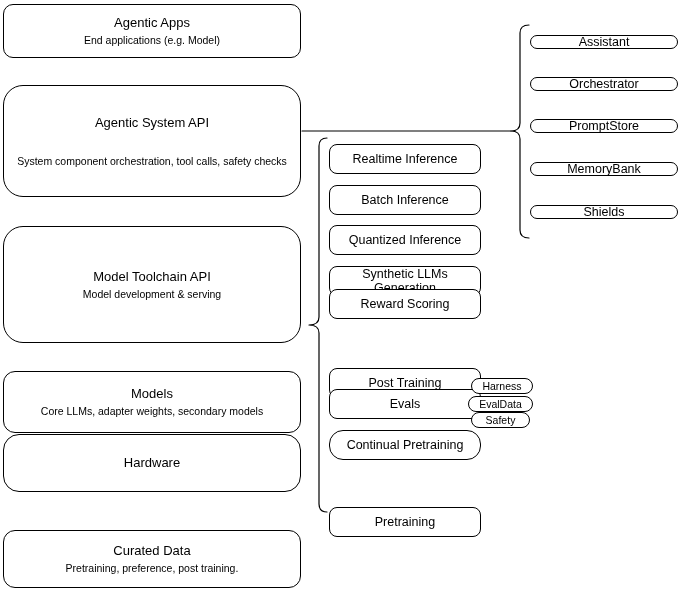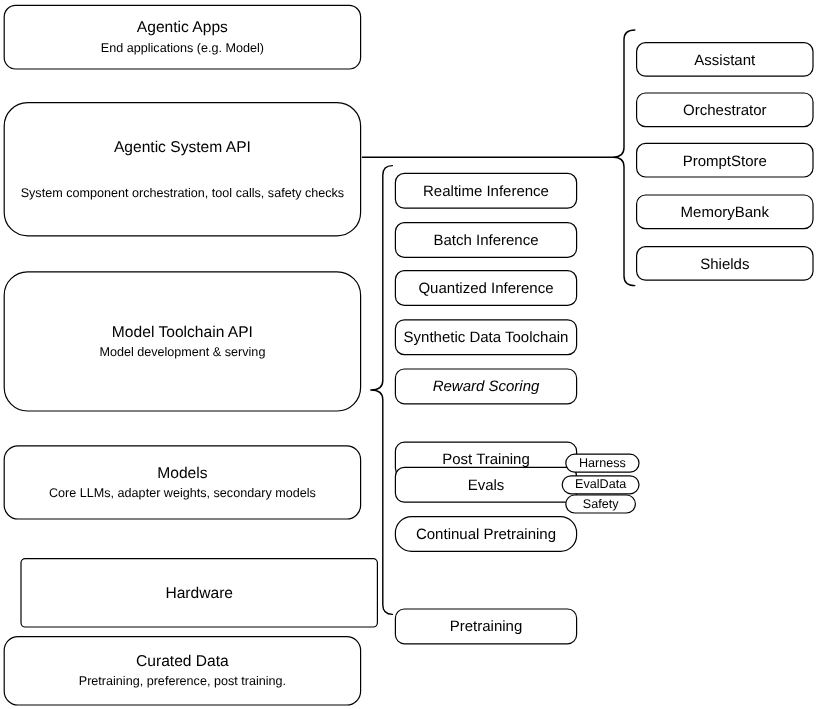--- a/index.html
+++ b/index.html
@@ -41,29 +41,29 @@
     text-align: center;
   }
   
   .node { left: 3px; width: 298px; flex-direction: column; gap: 3px; z-index: 1; }
   .node .bt { font-size: 13px; line-height: 1.2; }
   .node .bs { font-size: 10.5px; line-height: 1.2; }
   .lb1 { top: 4px;   height: 54px;  border-radius: 10px; }
   .lb2 { top: 85px;  height: 112px; border-radius: 20px; gap: 24px; }
   .lb3 { top: 226px; height: 117px; border-radius: 20px; }
   .lb4 { top: 371px; height: 62px;  border-radius: 12px; }
-  .lb5 { top: 465px; height: 58px;  border-radius: 4px; margin-left: 14px; }
+  .lb5 { top: 434px; height: 58px;  border-radius: 16px; }
   .lb6 { top: 530px; height: 58px;  border-radius: 12px; }
   
   .svc { left: 329px; width: 152px; height: 30px; border-radius: 8px; font-size: 12.5px; z-index: 1; }
   .mb1 { top: 144px; } .mb2 { top: 185px; } .mb3 { top: 225px; }
-  .mb4 { top: 266px; } .mb5 { top: 307px; font-style: italic; } .mb6 { top: 348px; margin-top: 20px; }
+  .mb4 { top: 266px; } .mb5 { top: 289px; } .mb6 { top: 348px; margin-top: 20px; }
   .mb7 { top: 389px; } .mb8 { top: 430px; border-radius: 14px; } .mb9 { top: 471px; margin-top: 36px; }
   
-  .comp { left: 530px; width: 148px; height: 29px; border-radius: 8px; font-size: 12.5px; z-index: 1; }
+  .comp { left: 530px; width: 148px; height: 14px; border-radius: 8px; font-size: 12.5px; z-index: 1; }
   .rb1 { top: 35px; } .rb2 { top: 77px; } .rb3 { top: 119px; }
   .rb4 { top: 162px; } .rb5 { top: 205px; }
   
   .pill { border-radius: 9px; font-size: 10.5px; z-index: 2; }
   .pl1 { left: 471px; top: 378px; width: 62px; height: 16px; }
   .pl2 { left: 468px; top: 396px; width: 65px; height: 16px; }
   .pl3 { left: 471px; top: 412px; width: 59px; height: 16px; }
 </style>
 </head>
 <body>
@@ -96,21 +96,21 @@
     <div class="bt">Hardware</div>
   </div>
   <div class="node lb6">
     <div class="bt">Curated Data</div>
     <div class="bs">Pretraining, preference, post training.</div>
   </div>
 
   <div class="svc mb1">Realtime Inference</div>
   <div class="svc mb2">Batch Inference</div>
   <div class="svc mb3">Quantized Inference</div>
-  <div class="svc mb4">Synthetic Data Toolchain</div>
+  <div class="svc mb4">Synthetic LLMs Generation</div>
   <div class="svc mb5">Reward Scoring</div>
   <div class="svc mb6">Post Training</div>
   <div class="svc mb7">Evals</div>
   <div class="svc mb8">Continual Pretraining</div>
   <div class="svc mb9">Pretraining</div>
 
   <div class="pill pl1">Harness</div>
   <div class="pill pl2">EvalData</div>
   <div class="pill pl3">Safety</div>
 

